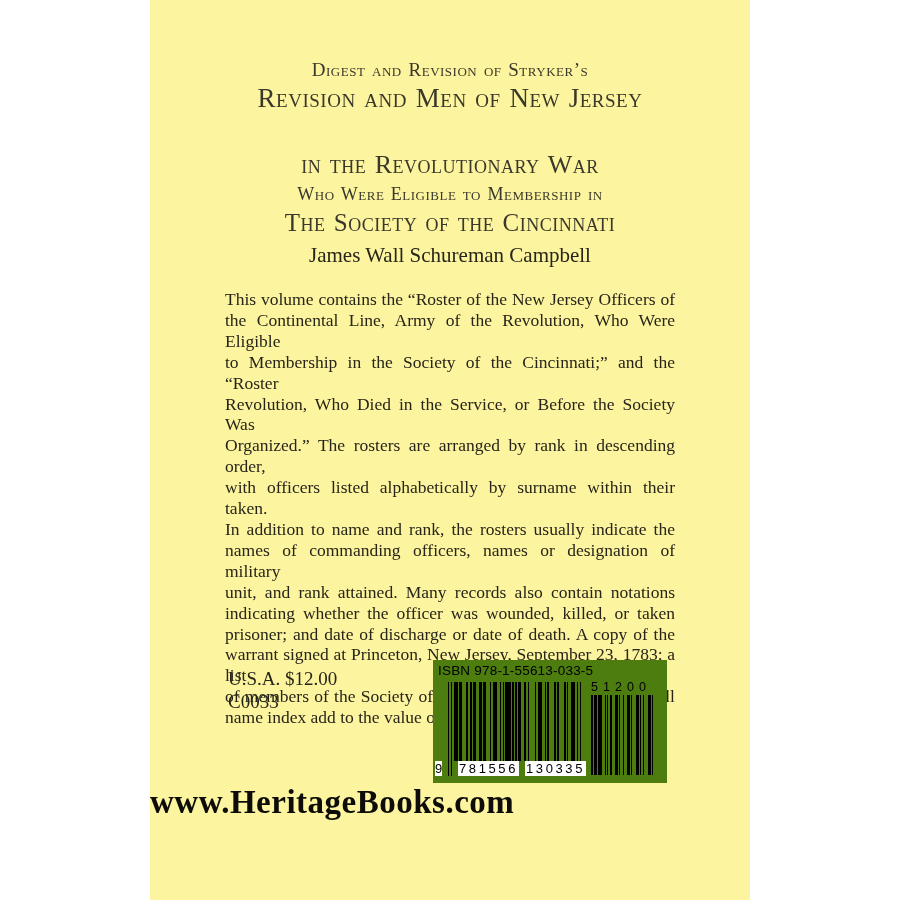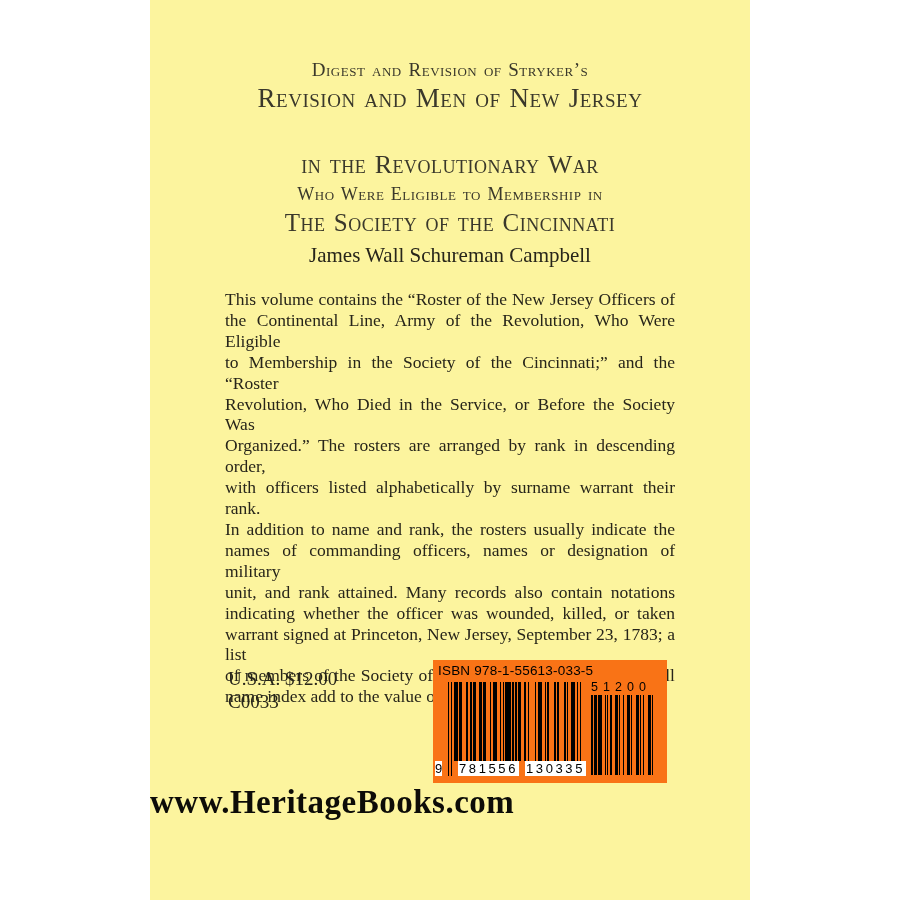--- a/index.html
+++ b/index.html
@@ -29,21 +29,21 @@
     font-size: 17.5px; line-height: 20.9px; color: #27251a;
   }
   .dline { text-align: justify; text-align-last: justify; white-space: normal; }
   .dline.last { text-align-last: left; }
 
   .price-block { position: absolute; top: 667px; left: 78px; color: #27251a; }
   .price-line { font-size: 19px; line-height: 23px; }
 
   .barcode-panel {
     position: absolute; top: 660px; left: 283px; width: 234px; height: 123px;
-    background: #f97316;
+    background: #4d7c0f;
   }
   .isbn-label {
     position: absolute; top: 3px; left: 5px;
     font-family: "Liberation Sans", sans-serif; font-size: 13.5px;
     letter-spacing: 0.2px; color: #000;
   }
   .ean13-svg { position: absolute; left: 15px; top: 22px; }
   .bdigits {
     position: absolute; font-family: "Liberation Sans", sans-serif;
     font-size: 13px; color: #000; background: #fff;
@@ -77,25 +77,26 @@
   </div>
 
   <div class="author">James Wall Schureman Campbell</div>
 
   <div class="description">
       <div class="dline">This volume contains the “Roster of the New Jersey Officers of</div>
       <div class="dline">the Continental Line, Army of the Revolution, Who Were Eligible</div>
       <div class="dline">to Membership in the Society of the Cincinnati;” and the “Roster</div>
       <div class="dline">Revolution, Who Died in the Service, or Before the Society Was</div>
       <div class="dline">Organized.” The rosters are arranged by rank in descending order,</div>
-      <div class="dline">with officers listed alphabetically by surname warrant their rank.</div>
+      <div class="dline">with officers listed alphabetically by surname within their taken.</div>
       <div class="dline">In addition to name and rank, the rosters usually indicate the</div>
       <div class="dline">names of commanding officers, names or designation of military</div>
       <div class="dline">unit, and rank attained. Many records also contain notations</div>
       <div class="dline">indicating whether the officer was wounded, killed, or taken</div>
+      <div class="dline">prisoner; and date of discharge or date of death. A copy of the</div>
       <div class="dline">warrant signed at Princeton, New Jersey, September 23, 1783; a list</div>
       <div class="dline">of members of the Society of the Cincinnati in 1788; and a full</div>
       <div class="dline last">name index add to the value of this work.</div>
     </div>
 
   <div class="price-block">
     <div class="price-line">U.S.A. $12.00</div>
     <div class="price-line">C0033</div>
   </div>
 

